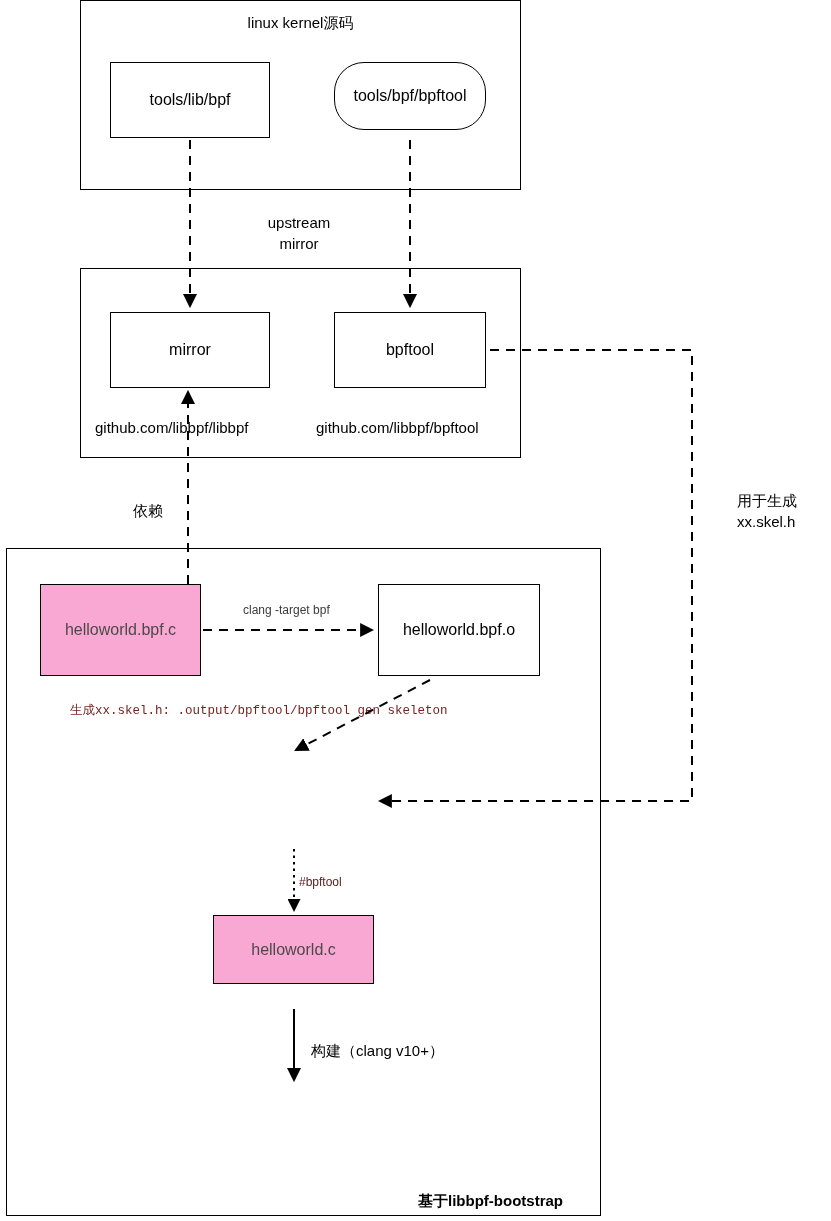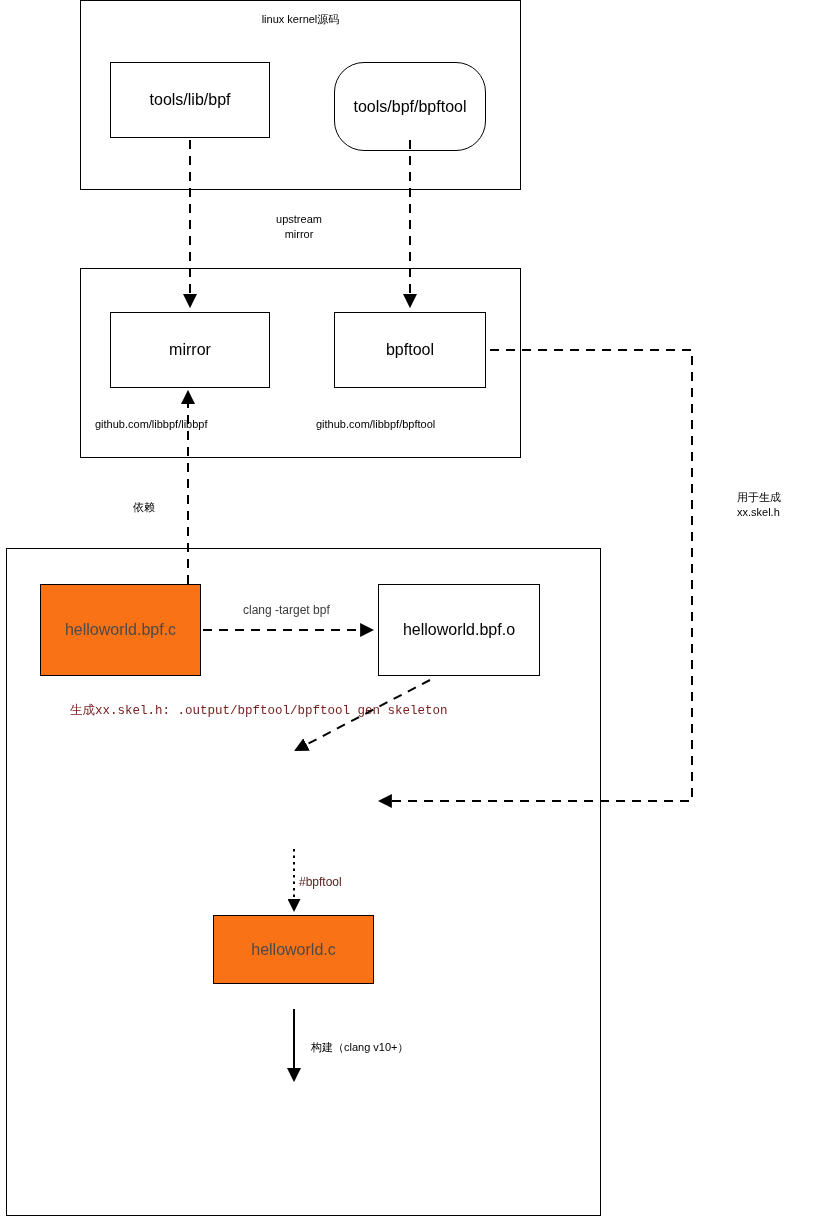--- a/index.html
+++ b/index.html
@@ -25,32 +25,32 @@
     background: #ffffff;
     display: flex;
     align-items: center;
     justify-content: center;
     text-align: center;
     font-size: 16px;
     line-height: 1.35;
     color: #000000;
   }
   .box.shaded {
-    background: #f97316;
+    background: #f9a8d4;
     color: #4a4a4a;
   }
   .group {
     position: absolute;
     box-sizing: border-box;
     border: 1.6px solid #000000;
     background: transparent;
   }
   .label {
     position: absolute;
-    font-size: 11px;
+    font-size: 15px;
     line-height: 1.4;
     color: #000000;
     white-space: pre;
   }
   .label.center {
     text-align: center;
   }
   .label.mono {
     font-family: "Liberation Mono", monospace;
     font-size: 12.5px;
@@ -77,25 +77,26 @@
 
   <div class="group" style="left:80px; top:0px; width:441px; height:190px;"></div>
   <div class="group" style="left:80px; top:268px; width:441px; height:190px;"></div>
   <div class="group" style="left:6px; top:548px; width:595px; height:668px;"></div>
 
   <div class="label center" style="left:80px; top:12px; width:441px;">linux kernel源码</div>
 
   <div class="label" style="left:95px; top:417px; width:200px;">github.com/libbpf/libbpf</div>
   <div class="label" style="left:316px; top:417px; width:210px;">github.com/libbpf/bpftool</div>
 
+  <div class="label" style="left:418px; top:1190px; width:200px; font-weight:bold;">基于libbpf-bootstrap</div>
 
   <div class="box" style="left:110px; top:62px; width:160px; height:76px;">
     <span>tools/lib/bpf</span>
   </div>
-  <div class="box" style="left:334px; top:62px; width:152px; height:89px;border-radius:30px;">
+  <div class="box" style="left:334px; top:62px; width:152px; height:68px;border-radius:30px;">
     <span>tools/bpf/bpftool</span>
   </div>
 
   <div class="box" style="left:110px; top:312px; width:160px; height:76px;">
     <span>mirror</span>
   </div>
   <div class="box" style="left:334px; top:312px; width:152px; height:76px;">
     <span>bpftool</span>
   </div>
 

